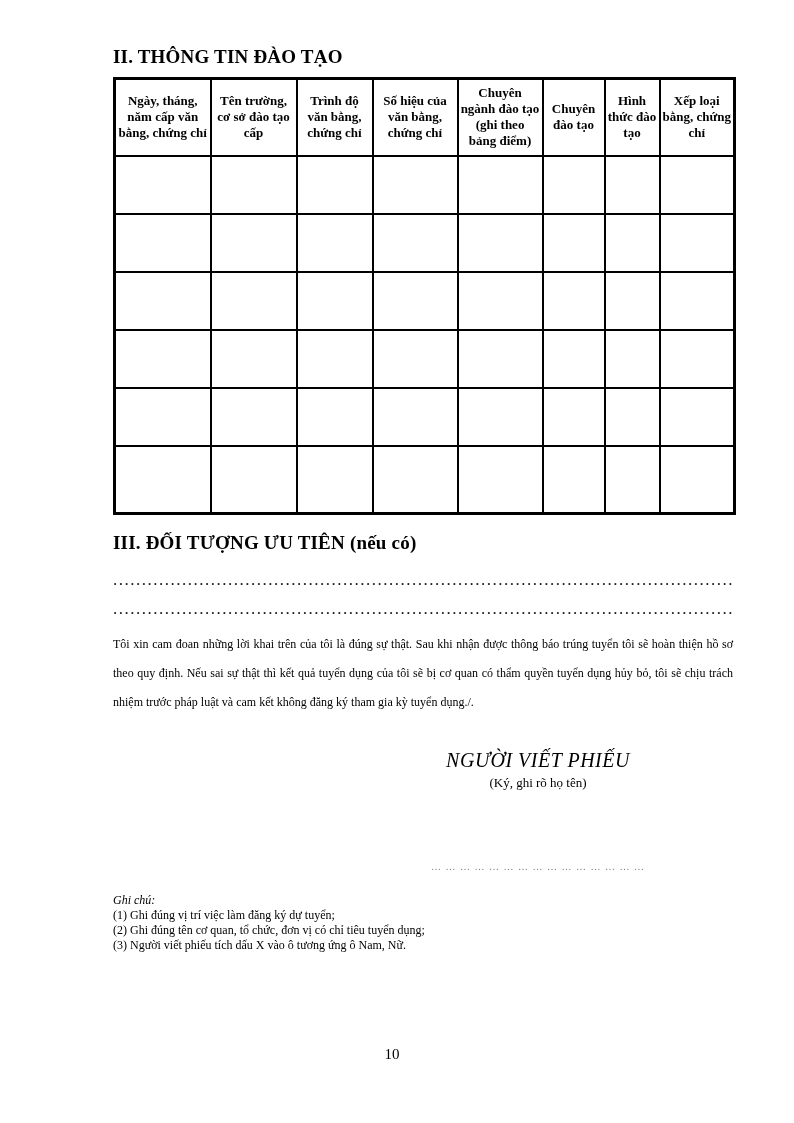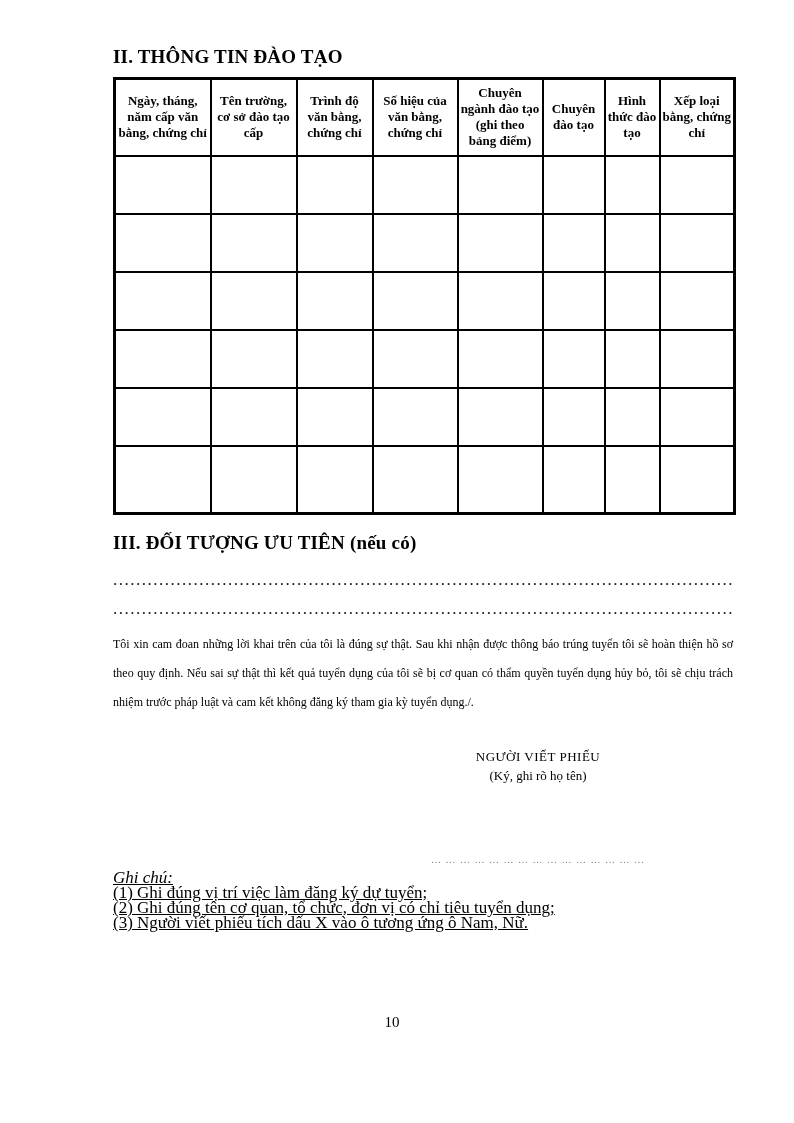--- a/index.html
+++ b/index.html
@@ -65,48 +65,48 @@
     text-align: justify;
   }
 
   .sig-block {
     margin-top: 32px;
     margin-left: 270px;
     width: 310px;
     text-align: center;
   }
   .sig-title {
-    font-size: 13px;
+    font-size: 20px;
     letter-spacing: 0.5px;
+    font-style: italic;
   }
   .sig-sub {
     font-size: 13px;
     margin-top: 3px;
     text-align: center;
   }
   .sig-dots {
     margin-top: 70px;
     font-size: 10px;
     color: #777;
     letter-spacing: 1px;
     white-space: nowrap;
     overflow: hidden;
   }
 
   .notes {
-    margin-top: 5px;
-    font-size: 17px;
+    margin-top: 21px;
+    font-size: 12px;
     line-height: 15px;
-    text-decoration: underline;
   }
   .notes-title { font-style: italic; }
 
   .page-number {
     position: absolute;
-    left: 0; top: 1014px;
+    left: 0; top: 1046px;
     width: 784px;
     text-align: center;
     font-size: 15px;
   }
 </style>
 </head>
 <body>
 
 <div class="content">
 

